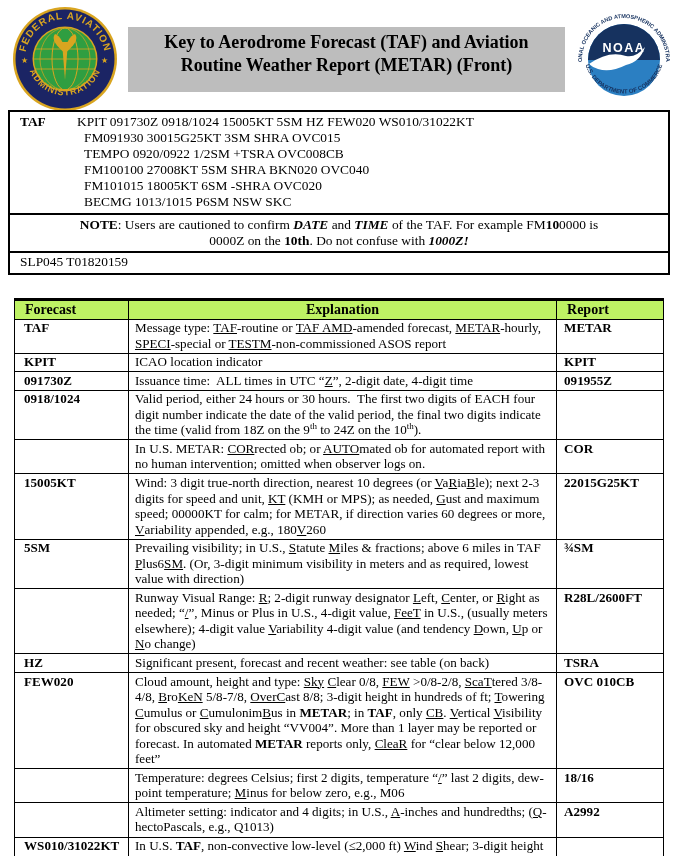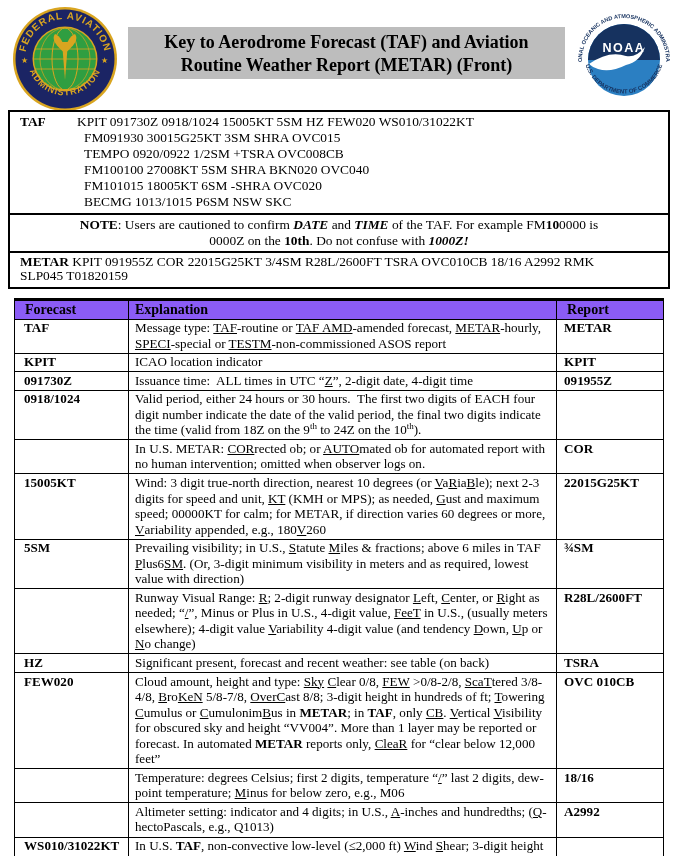--- a/index.html
+++ b/index.html
@@ -11,21 +11,21 @@
   .u { text-decoration:underline; }
   .b { font-weight:bold; }
   .i { font-style:italic; }
   sup { font-size:9px; line-height:0; }
 
   
   .page-header { position:relative; height:108px; }
   .faa-logo { position:absolute; left:12px; top:6px; width:106px; height:106px; }
   .noaa-logo { position:absolute; left:574px; top:8px; width:100px; height:100px; }
   .title-box {
-    position:absolute; left:128px; top:27px; width:437px; height:52px;
+    position:absolute; left:128px; top:27px; width:437px; height:65px;
     background:#bdbdbd; text-align:center;
     font-weight:bold; font-size:18px; line-height:23px; padding-top:4px;
   }
 
   
   .taf-box {
     position:absolute; left:8px; top:110px; width:662px;
     border:2px solid #000; font-size:13.4px;
   }
   .taf-row { display:flex; padding:2px 0 3px 0; }
@@ -42,25 +42,25 @@
     border-collapse:collapse; font-size:13.1px;
   }
   .key-table col.c-forecast { width:114px; }
   .key-table col.c-expl { width:429px; }
   .key-table col.c-report { width:107px; }
   .key-table th, .key-table td {
     border:1.4px solid #000; vertical-align:top;
     padding:0.5px 6px 1.5px 6px; line-height:15.55px;
   }
   .key-table thead th {
-    background:#8b5cf6; font-weight:bold; font-size:14px;
+    background:#bef264; font-weight:bold; font-size:14px;
     border-top:3px solid #000; padding-top:1px; padding-bottom:1px;
   }
   th.h-forecast, th.h-report { text-align:left; padding-left:10px; }
-  th.h-expl { text-align:left; }
+  th.h-expl { text-align:center; }
   td.fc { font-weight:bold; padding-left:9px; }
   td.rp { font-weight:bold; padding-left:7px; }
 </style>
 </head>
 <body>
 
 <div class="page-header">
 
   <svg class="faa-logo" viewBox="0 0 106 106">
     <circle cx="53" cy="53" r="52" fill="#d9a520"></circle>
@@ -122,21 +122,20 @@
       <div class="taf-line">FM100100 27008KT 5SM SHRA BKN020 OVC040</div>
       <div class="taf-line">FM101015 18005KT 6SM -SHRA OVC020</div>
       <div class="taf-line">BECMG 1013/1015 P6SM NSW SKC</div>
     </div>
   </div>
   <div class="note-row">
     <div><span class="b">NOTE</span><span>: Users are cautioned to confirm </span><span class="b i">DATE</span><span> and </span><span class="b i">TIME</span><span> of the TAF. For example FM</span><span class="b">10</span><span>0000 is</span></div>
     <div><span>0000Z on the </span><span class="b">10th</span><span>. Do not confuse with </span><span class="b i">1000Z!</span></div>
   </div>
   <div class="metar-row">
-    <div><span class="b">METAR</span><span> KPIT 091955Z COR 22015G25KT 3/4SM R28L/2600FT TSRA OVC010CB 18/16 A2992 RMK</span></div>
     <div><span>SLP045 T01820159</span></div>
   </div>
 </div>
 
 <table class="key-table">
   <colgroup>
       <col class="c-forecast">
       <col class="c-expl">
       <col class="c-report">
     </colgroup>

